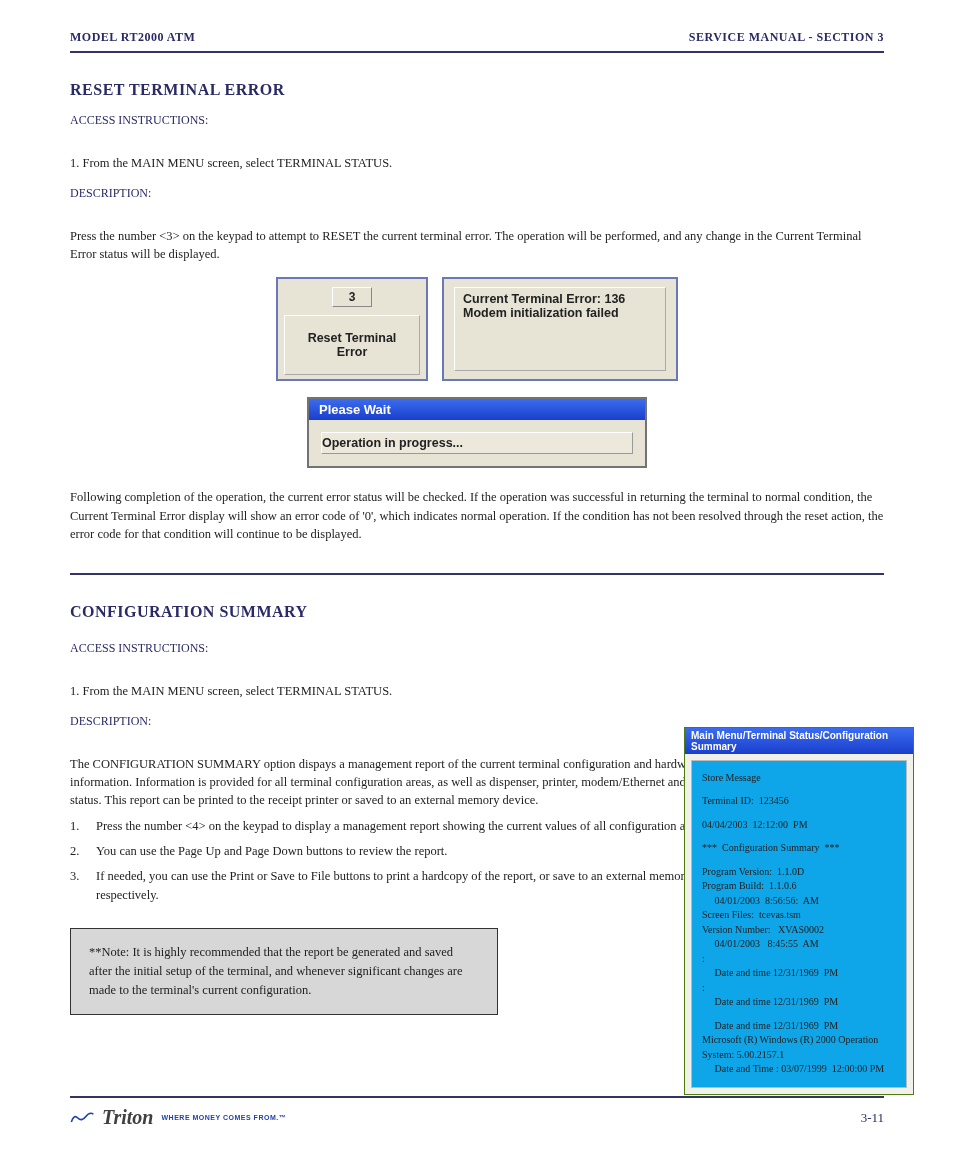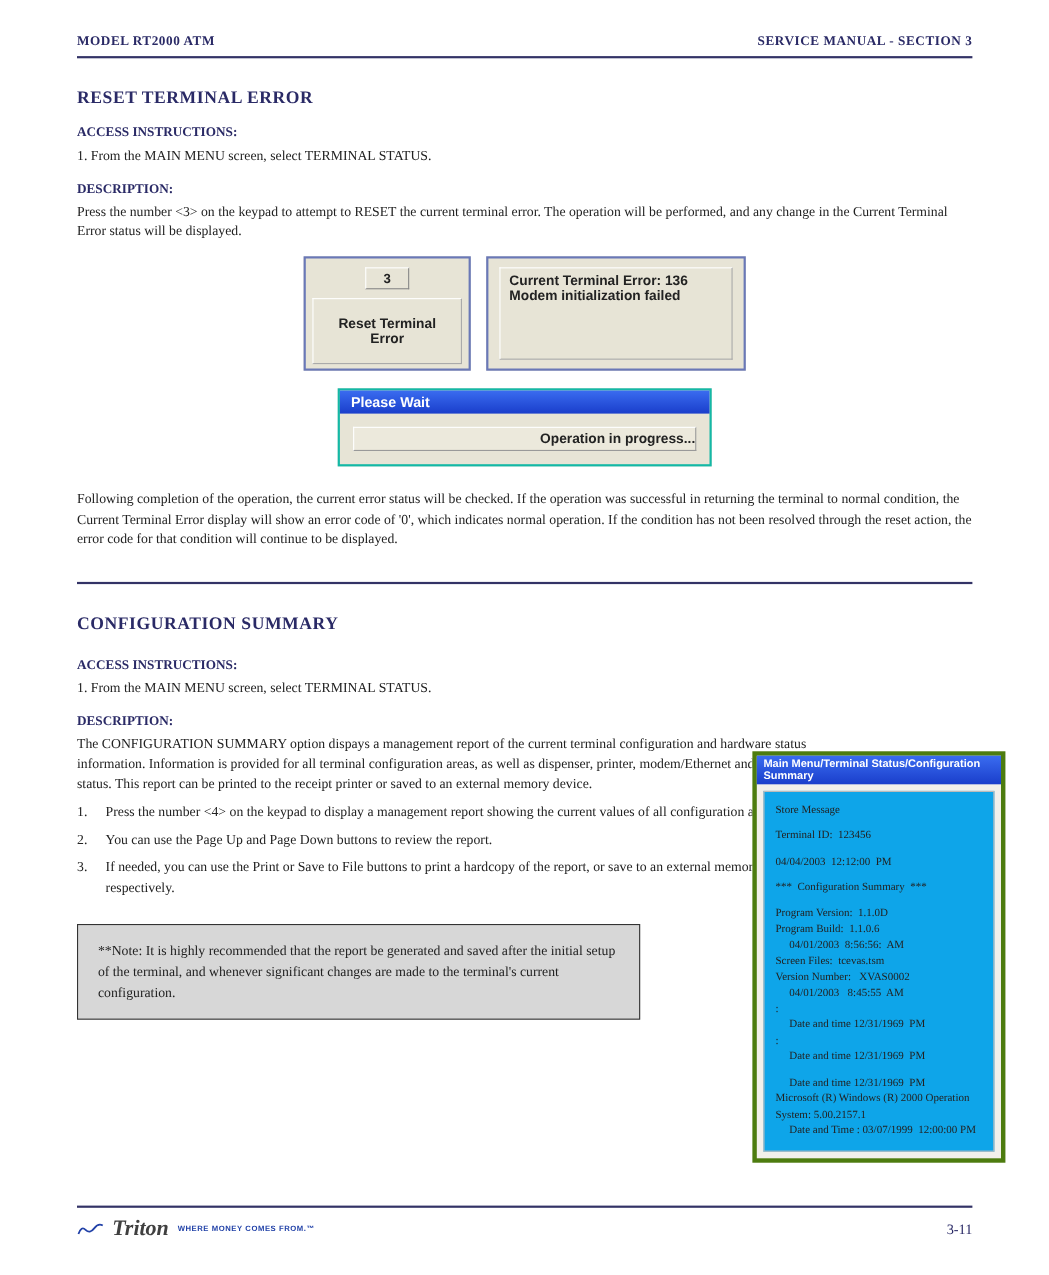--- a/index.html
+++ b/index.html
@@ -33,22 +33,22 @@
   .hr-top { margin-top: 6px; border: none; border-top: 2px solid #333366; }
   .section-title {
     margin-top: 28px;
     font-family: "Times New Roman", serif;
     font-variant: small-caps;
     color: #2a2a66;
     font-size: 16px;
     font-weight: 700;
     letter-spacing: 0.5px;
   }
-  .sub-h { margin-top: 14px; font-size: 12px; font-weight: 700; color: #2a2a66; font-family: "Times New Roman", serif; }
-  .para { margin-top: 4px; font-size: 12.5px; line-height: 1.45; color: #222; font-family: "Times New Roman", serif; }
+  .sub-h { margin-top: 14px; font-size: 12px; font-weight: 400; color: #2a2a66; font-family: "Times New Roman", serif; }
+  .para { margin-top: 26px; font-size: 12.5px; line-height: 1.45; color: #222; font-family: "Times New Roman", serif; }
   .figrow {
     margin-top: 14px;
     display: flex;
     justify-content: center;
     gap: 14px;
   }
   
   .panel-outer {
     border: 2px solid #6a78b7;
     background: #e7e4d6;
@@ -75,57 +75,57 @@
   .panel2-inner {
     border: 1px solid #aaa; border-top-color:#fff; border-left-color:#fff;
     height: 100%; padding: 4px 8px;
     font-size: 12.5px; font-weight:700;
     font-family: Tahoma, Arial, sans-serif;
   }
   
   .wait-dialog {
     margin: 16px auto 0 auto;
     width: 340px;
-    border: 2px solid #14b8a6;
+    border: 2px solid #737373;
     background: #e7e4d6;
     font-family: Tahoma, Arial, sans-serif;
   }
   .wait-title {
     background: linear-gradient(#3a6cf0,#1a3ecb);
     color: #fff; font-size: 13px; font-weight:700;
     padding: 3px 10px;
   }
   .wait-body { padding: 12px; }
   .wait-inner {
     border: 1px solid #999; border-top-color:#fff; border-left-color:#fff;
     background:#ece9dc;
-    text-align:right; font-size:12.5px; font-weight:700;
+    text-align:left; font-size:12.5px; font-weight:700;
     padding: 3px 0;
   }
   .para-mid { margin-top: 20px; }
   .hr-mid { margin-top: 30px; border:none; border-top: 2px solid #333366; }
   .section2 { margin-top: 20px; }
   .col2 { display:flex; gap: 28px; margin-top: 6px; }
   .left-col { flex: 1 1 auto; }
   .right-col { width: 330px; position: relative; }
   .ordered { margin-top: 8px; font-family:"Times New Roman", serif; font-size:12.5px; line-height:1.5; }
   .ordered .item { display:flex; gap:10px; margin-bottom:6px; }
   .ordered .num { min-width:16px; }
   .note-box {
     margin-top: 24px;
-    width: 512px;
+    width: 428px;
     border: 1.5px solid #333;
     background: #d7d7d7;
     padding: 14px 18px;
     font-family:"Times New Roman", serif;
     font-size: 12.5px; line-height:1.5;
   }
   
   .cfg-window {
-    border: 4px solid #4d7c0f;
+    border: 1px solid #4d7c0f;
     background:#f2f0eb;
     width: 230px;
     font-family: Tahoma, Arial, sans-serif;
     position: absolute;
     right: -30px;
     top: 100px;
   }
   .cfg-title {
     background: linear-gradient(#3a6cf0,#1a3ecb);
     color:#fff; font-size:10px; font-weight:700;

